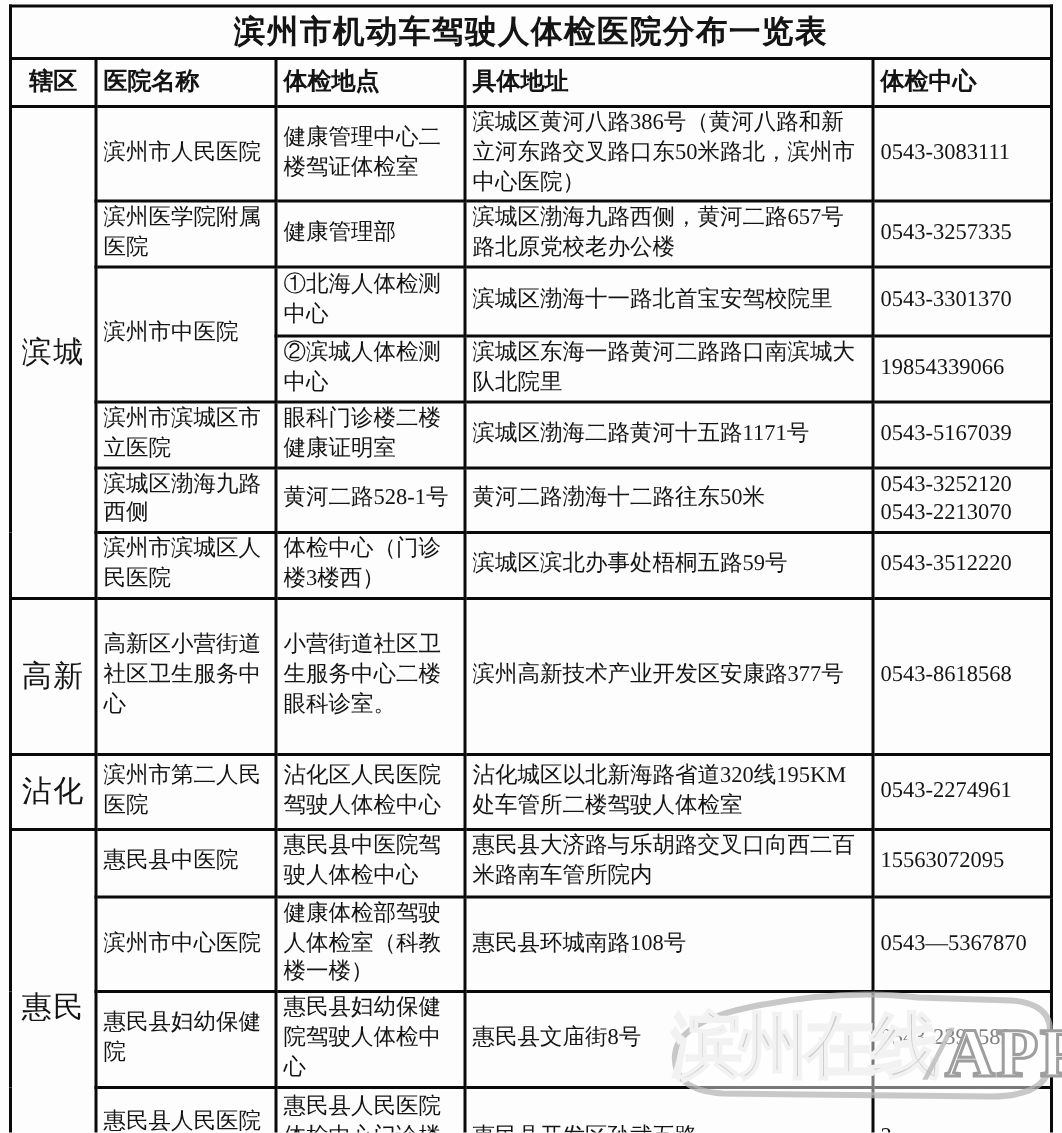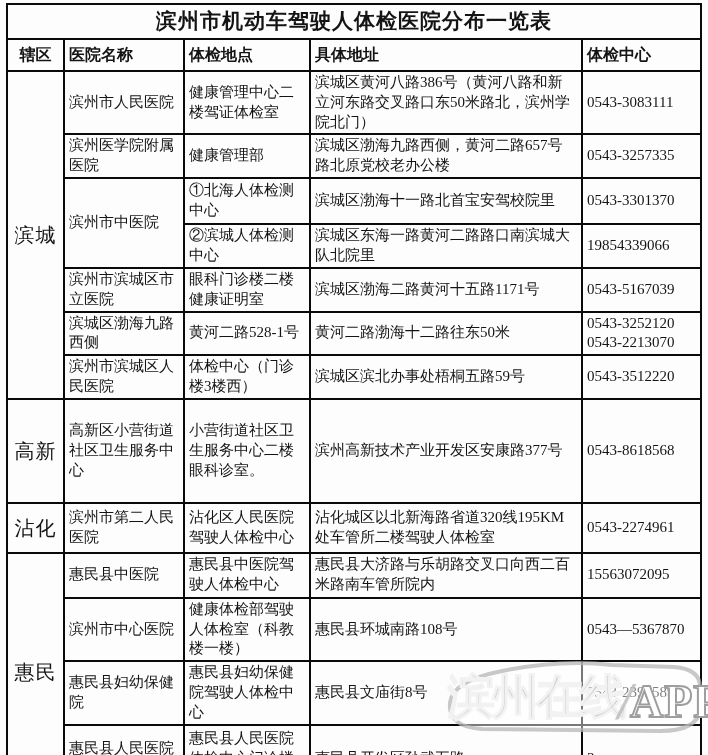--- a/index.html
+++ b/index.html
@@ -107,21 +107,21 @@
       <td>医院名称</td>
       <td>体检地点</td>
       <td>具体地址</td>
       <td>体检中心</td>
     </tr>
 
     <tr class="r1">
       <td class="cell-district" rowspan="7">滨城</td>
       <td>滨州市人民医院</td>
       <td>健康管理中心二楼驾证体检室</td>
-      <td>滨城区黄河八路386号（黄河八路和新立河东路交叉路口东50米路北，滨州学院北门）</td>
+      <td>滨城区黄河八路386号（黄河八路和新立河东路交叉路口东50米路北，滨州市中心医院）</td>
       <td class="cell-phone">0543-3083111</td>
     </tr>
 
     <tr class="r2">
       <td>滨州医学院附属医院</td>
       <td>健康管理部</td>
       <td>滨城区渤海九路西侧，黄河二路657号路北原党校老办公楼</td>
       <td class="cell-phone">0543-3257335</td>
     </tr>
 

